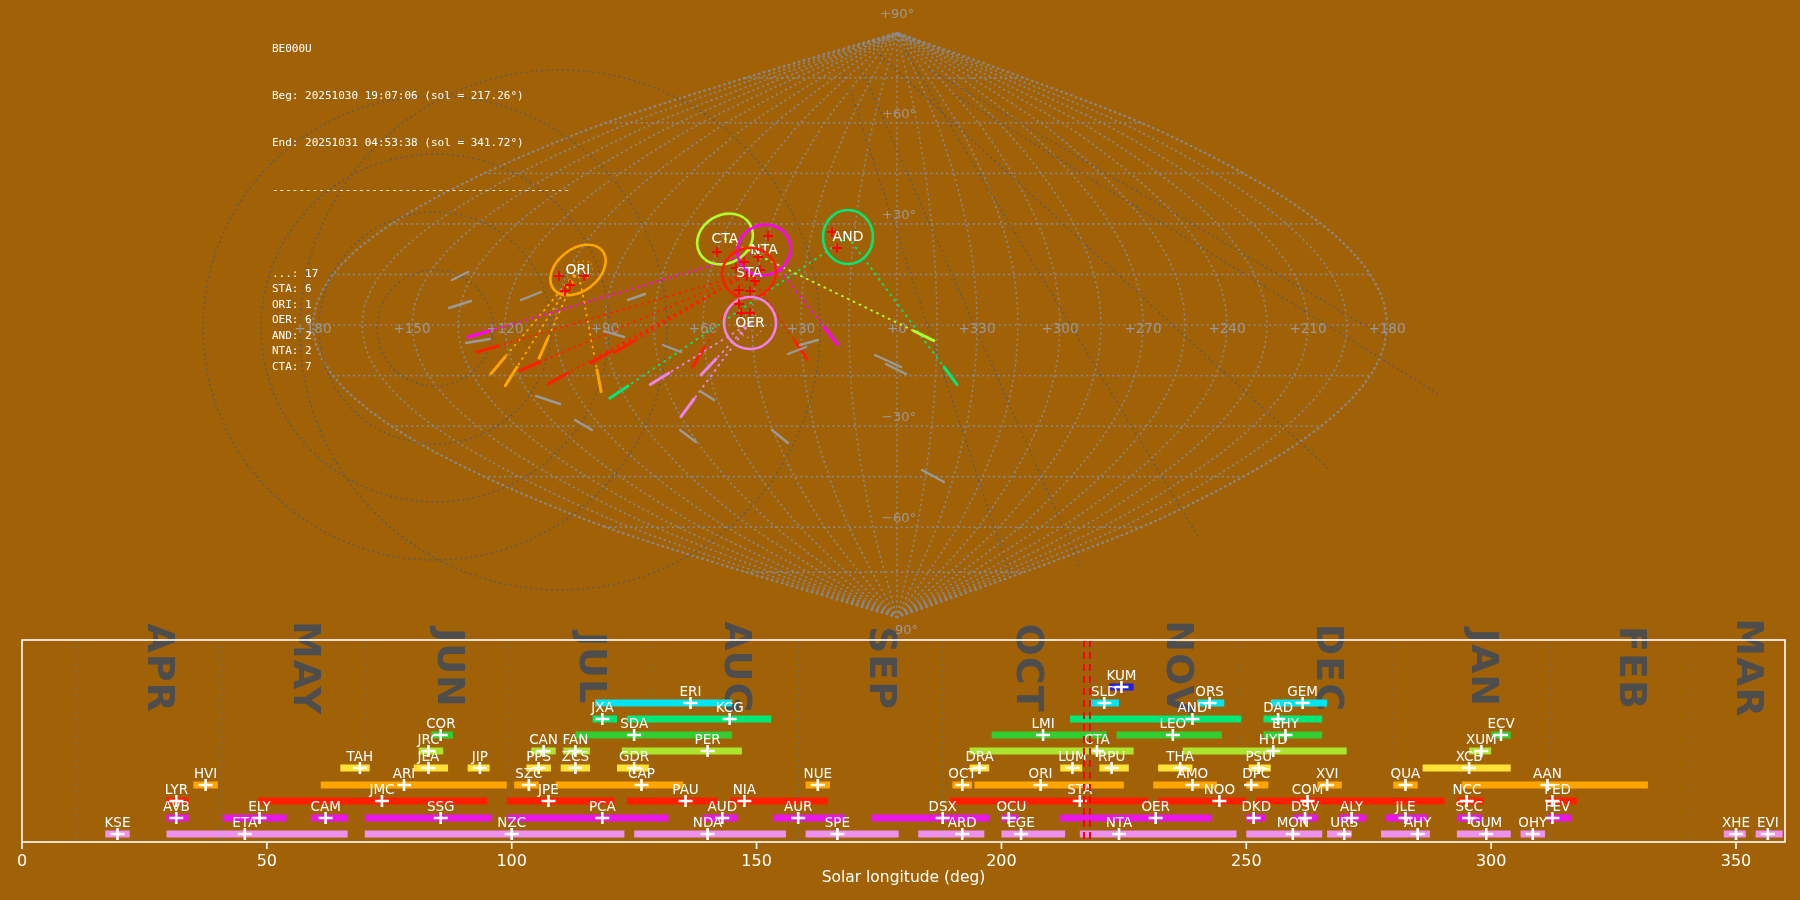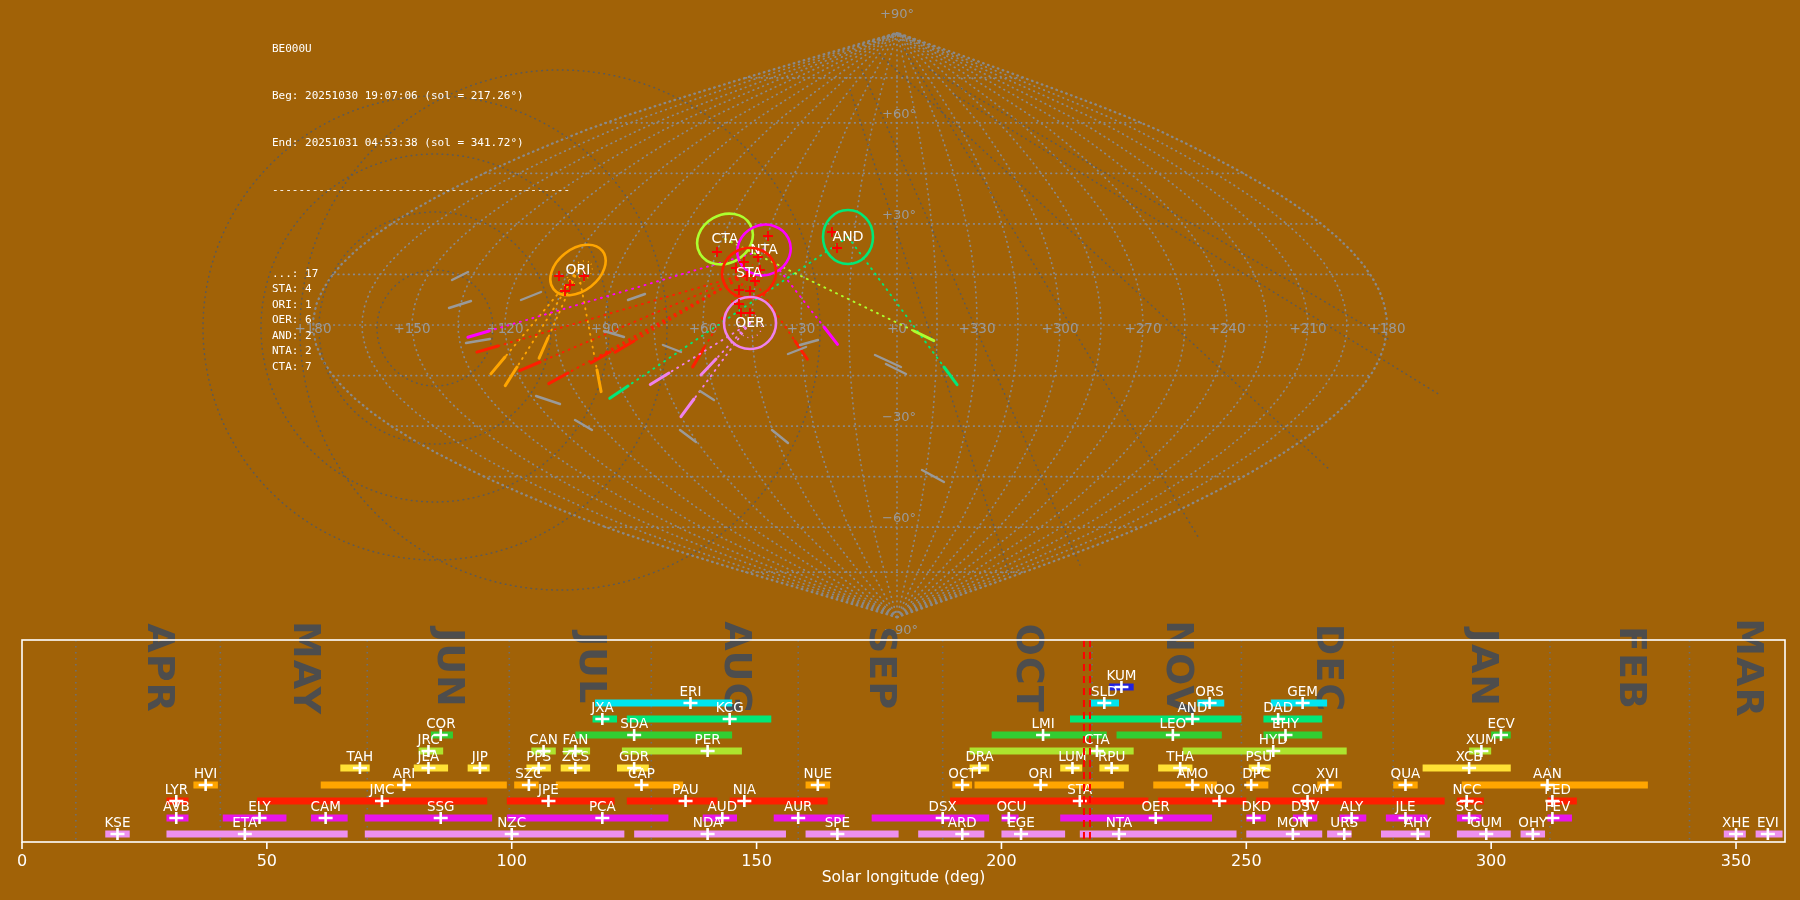--- a/index.html
+++ b/index.html
@@ -481,15 +481,15 @@
         <text x="903.5" y="882" fill="#FFFFFF" font-size="15.5" text-anchor="middle" font-family="&quot;DejaVu Sans&quot;,&quot;Liberation Sans&quot;,sans-serif">Solar longitude (deg)</text>
       </g>
   </svg>
 
   <div class="info">
     <div>BE000U</div>
     <div>Beg: 20251030 19:07:06 (sol = 217.26°)</div>
     <div>End: 20251031 04:53:38 (sol = 341.72°)</div>
     <div>---------------------------------------------</div>
     <div class="gap"></div>
-    <div id="count-list"><div>...: 17</div><div>STA: 4</div><div>ORI: 1</div><div>OER: 6</div><div>AND: 2</div><div>NTA: 2</div><div>CTA: 7</div></div>
+    <div id="count-list"><div>...: 17</div><div>STA: 6</div><div>ORI: 1</div><div>OER: 6</div><div>AND: 2</div><div>NTA: 2</div><div>CTA: 7</div></div>
   </div>
 </div>
 
 </body></html>

